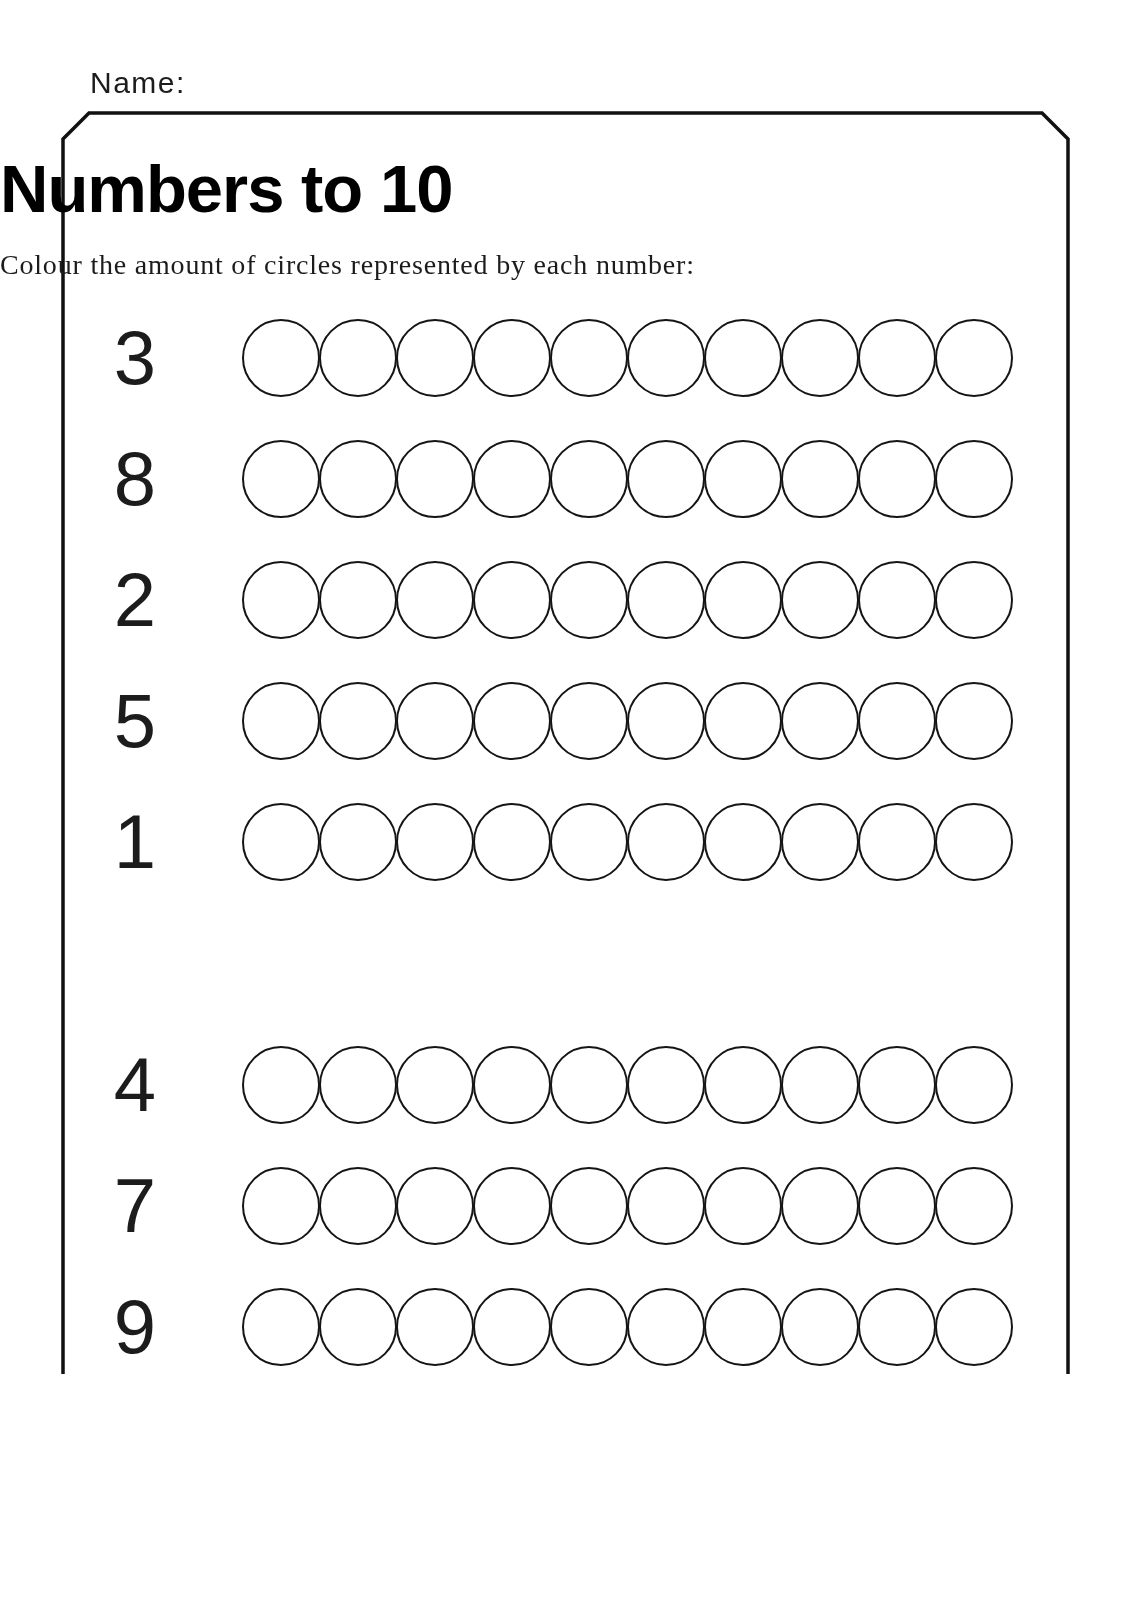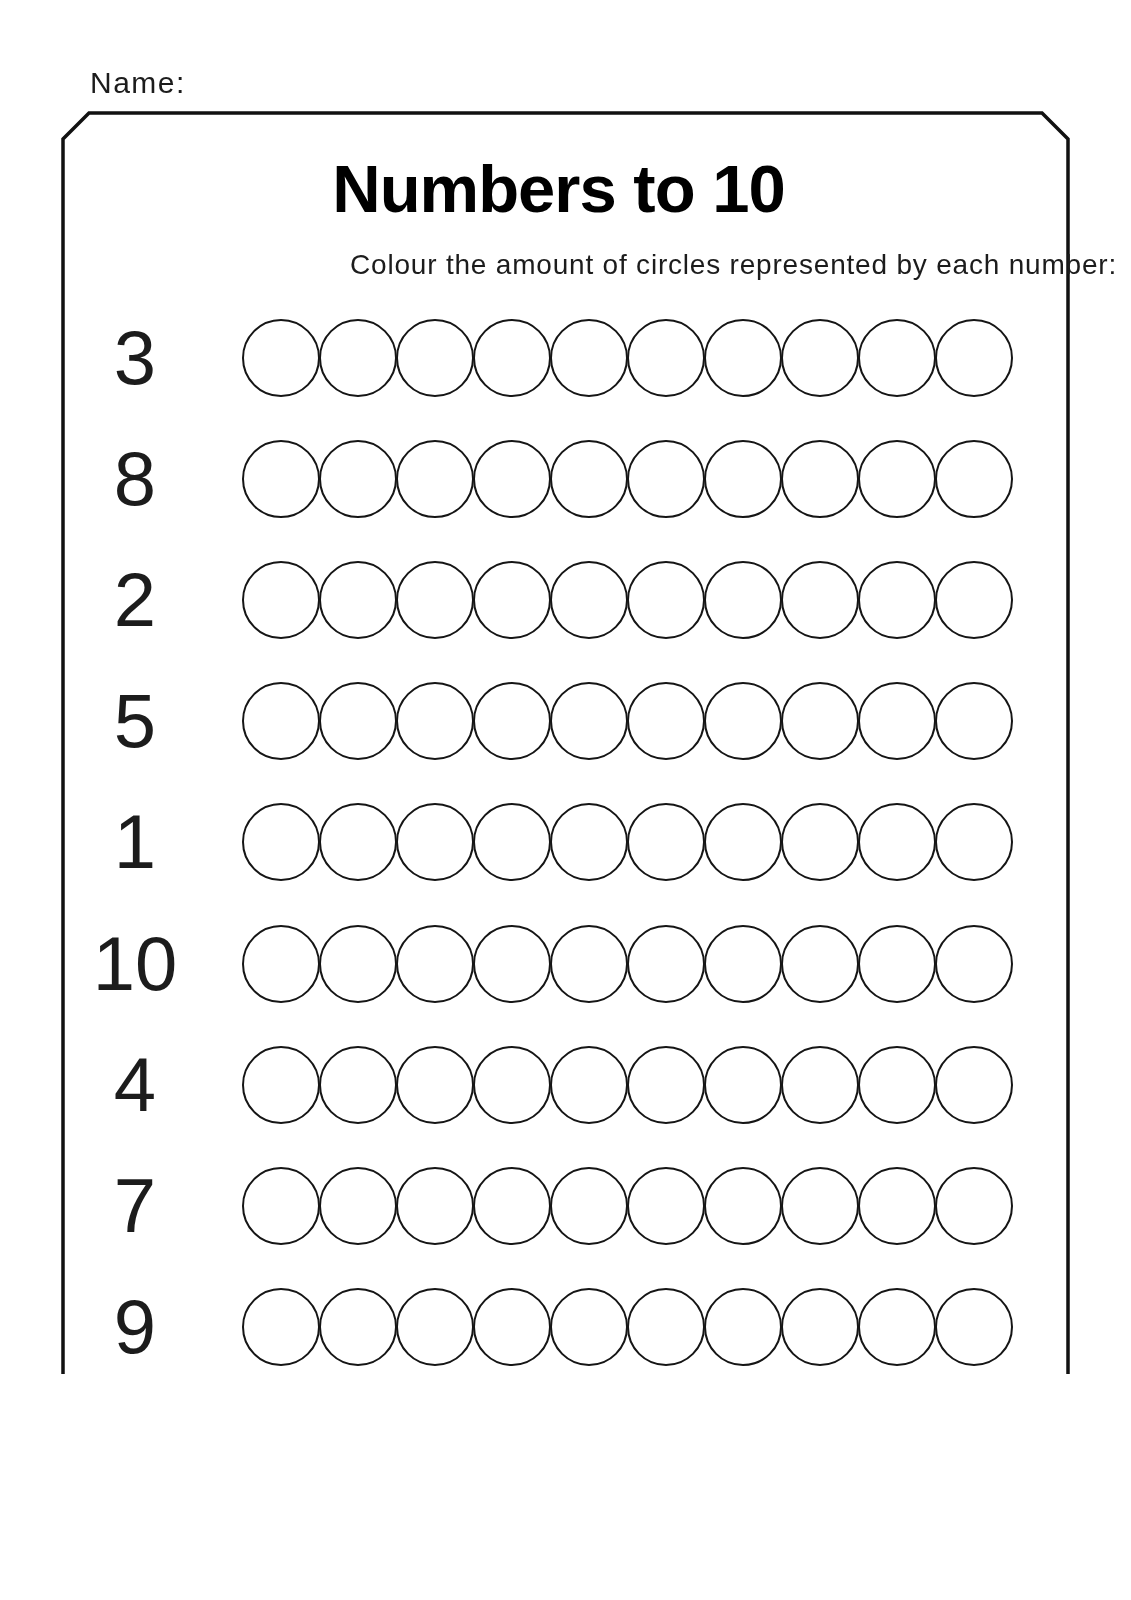--- a/index.html
+++ b/index.html
@@ -27,36 +27,37 @@
   .frame-svg {
     position: absolute;
     left: 0;
     top: 0;
   }
   .title {
     position: absolute;
     left: 0;
     top: 150px;
     width: 1117px;
-    text-align: center;
+    text-align: left;
     font-family: "Liberation Sans", sans-serif;
     font-weight: bold;
     font-size: 67px;
     letter-spacing: -1px;
     color: #000000;
   }
   .instruction {
     position: absolute;
     left: 0;
     top: 249px;
     width: 1117px;
-    text-align: right;
+    text-align: left;
     font-size: 28px;
     letter-spacing: 0.8px;
     color: #1c1c1c;
+    font-family: Liberation Serif, serif;
   }
   .rows {
     position: absolute;
     left: 0;
     top: 0;
     width: 1131px;
     height: 1600px;
   }
   .row {
     position: absolute;
@@ -179,35 +180,20 @@
           <div class="circle"></div>
           <div class="circle"></div>
           <div class="circle"></div>
           <div class="circle"></div>
           <div class="circle"></div>
           <div class="circle"></div>
           <div class="circle"></div>
           <div class="circle"></div>
         </div>
       </div>
-      <div class="row" style="top: 925px;">
-        <div class="num">10</div>
-        <div class="circles">
-          <div class="circle"></div>
-          <div class="circle"></div>
-          <div class="circle"></div>
-          <div class="circle"></div>
-          <div class="circle"></div>
-          <div class="circle"></div>
-          <div class="circle"></div>
-          <div class="circle"></div>
-          <div class="circle"></div>
-          <div class="circle"></div>
-        </div>
-      </div>
       <div class="row" style="top: 1046px;">
         <div class="num">4</div>
         <div class="circles">
           <div class="circle"></div>
           <div class="circle"></div>
           <div class="circle"></div>
           <div class="circle"></div>
           <div class="circle"></div>
           <div class="circle"></div>
           <div class="circle"></div>

